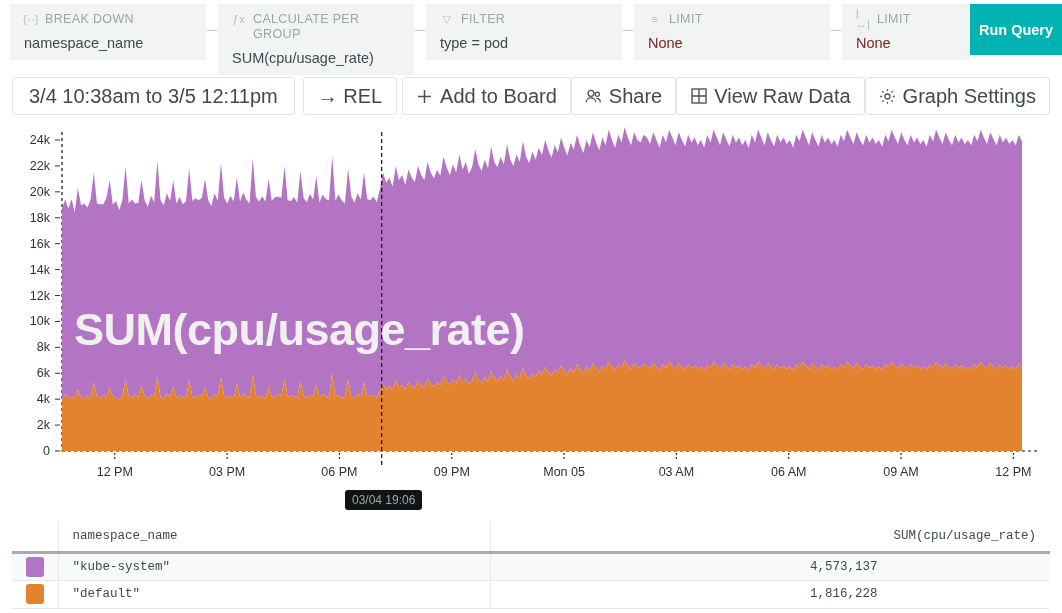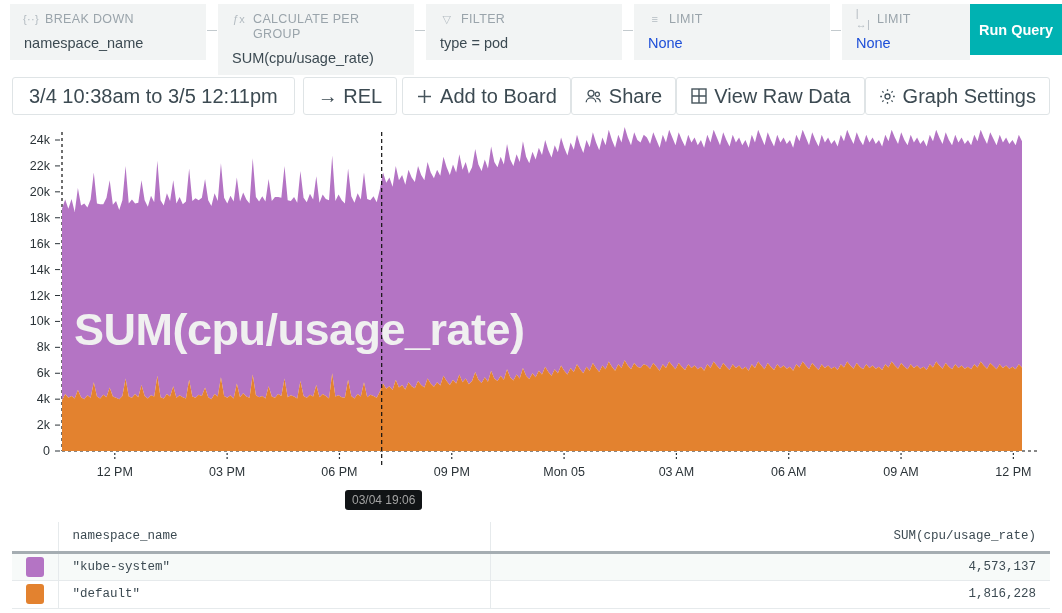--- a/index.html
+++ b/index.html
@@ -53,21 +53,21 @@
     font-size: 11px;
     line-height: 1;
   }
   .qb-val {
     margin-top: 8px;
     font-size: 14.5px;
     color: #3c4a52;
     line-height: 17px;
     word-break: break-word;
   }
-  .qb-val.none { color: #1d4ed8; }
+  .qb-val.none { color: #7f1d1d; }
   .qb-dash {
     width: 12px;
     height: 52px;
     display: flex; align-items: center; justify-content: center;
     flex: 0 0 auto;
   }
   .qb-dash i {
     display: block; width: 10px; height: 1px; background: #c3cace;
   }
   #run-query {
@@ -166,21 +166,21 @@
     height: 30px;
   }
   #legend-table thead th.h-name { text-align: left; padding-left: 14px; border-left: 1px solid #e6eaec; }
   #legend-table thead th.h-mid  { border-left: 1px solid #e6eaec; }
   #legend-table thead th.h-val  { text-align: right; padding-right: 14px; }
   #legend-table tbody tr { border-bottom: 1px solid #e6eaec; }
   #legend-table tbody tr.odd td { background: #f7faf9; }
   #legend-table tbody td.c-sw { text-align: center; }
   #legend-table tbody td.c-nm { padding-left: 14px; border-left: 1px solid #e6eaec; color:#3c4a52; }
   #legend-table tbody td.c-md { border-left: 1px solid #e6eaec; }
-  #legend-table tbody td.c-vl { text-align: right; padding-right: 14px; color:#3c4a52; }
+  #legend-table tbody td.c-vl { text-align: left; padding-right: 14px; color:#3c4a52; }
   .swatch {
     display: inline-block;
     width: 18px; height: 20px;
     border-radius: 3px;
     vertical-align: middle;
   }
 </style>
 </head>
 <body>
 

